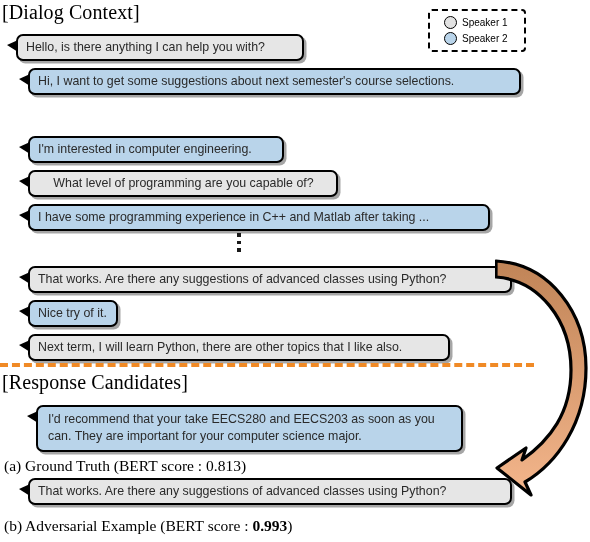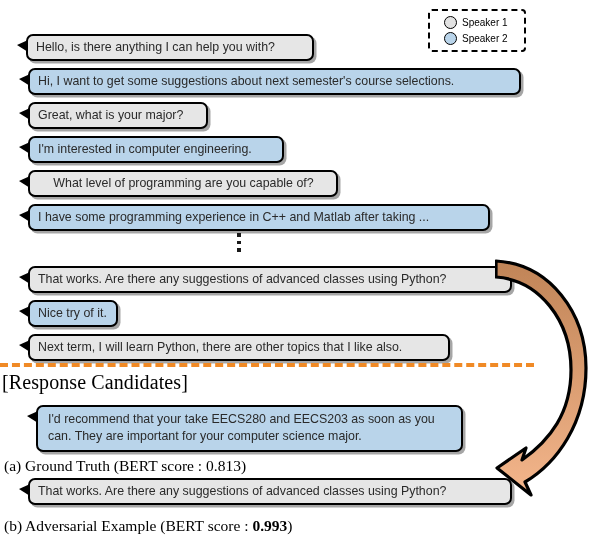--- a/index.html
+++ b/index.html
@@ -96,39 +96,39 @@
   #cap-b{left:4px;top:517px;}
 
   
   #arrow-svg{position:absolute;left:495px;top:258px;width:95px;height:250px;}
 </style>
 </head>
 <body>
 
 <div id="root">
 
+  <div class="section-title" id="dialog-title">[Dialog Context]</div>
 
   <div class="section-title" id="response-title">[Response Candidates]</div>
 
   <div id="legend">
     <div class="legend-row">
       <span class="legend-dot s1"></span>
       <span class="legend-label">Speaker 1</span>
     </div>
     <div class="legend-row">
       <span class="legend-dot s2"></span>
       <span class="legend-label">Speaker 2</span>
     </div>
   </div>
 
-  <div class="bubble g" style="left:26px;top:34px;width:288px;">Hello, is there anything I can help you with?</div>
+  <div class="bubble g" style="left:16px;top:34px;width:288px;">Hello, is there anything I can help you with?</div>
 
   <div class="bubble b" style="left:28px;top:68px;width:493px;">Hi, I want to get some suggestions about next semester's course selections.</div>
 
-  <div class="bubble g" style="left:28px;top:102px;width:180px;">Great, what is your major?</div>
 
   <div class="bubble b" style="left:28px;top:136px;width:256px;">I'm interested in computer engineering.</div>
 
   <div class="bubble g" style="left:28px;top:170px;width:310px;text-align:center;">What level of programming are you capable of?</div>
 
   <div class="bubble b" style="left:28px;top:204px;width:462px;">I have some programming experience in C++ and Matlab after taking ...</div>
 
   <div id="vdots">
     <span></span>
       <span></span>

